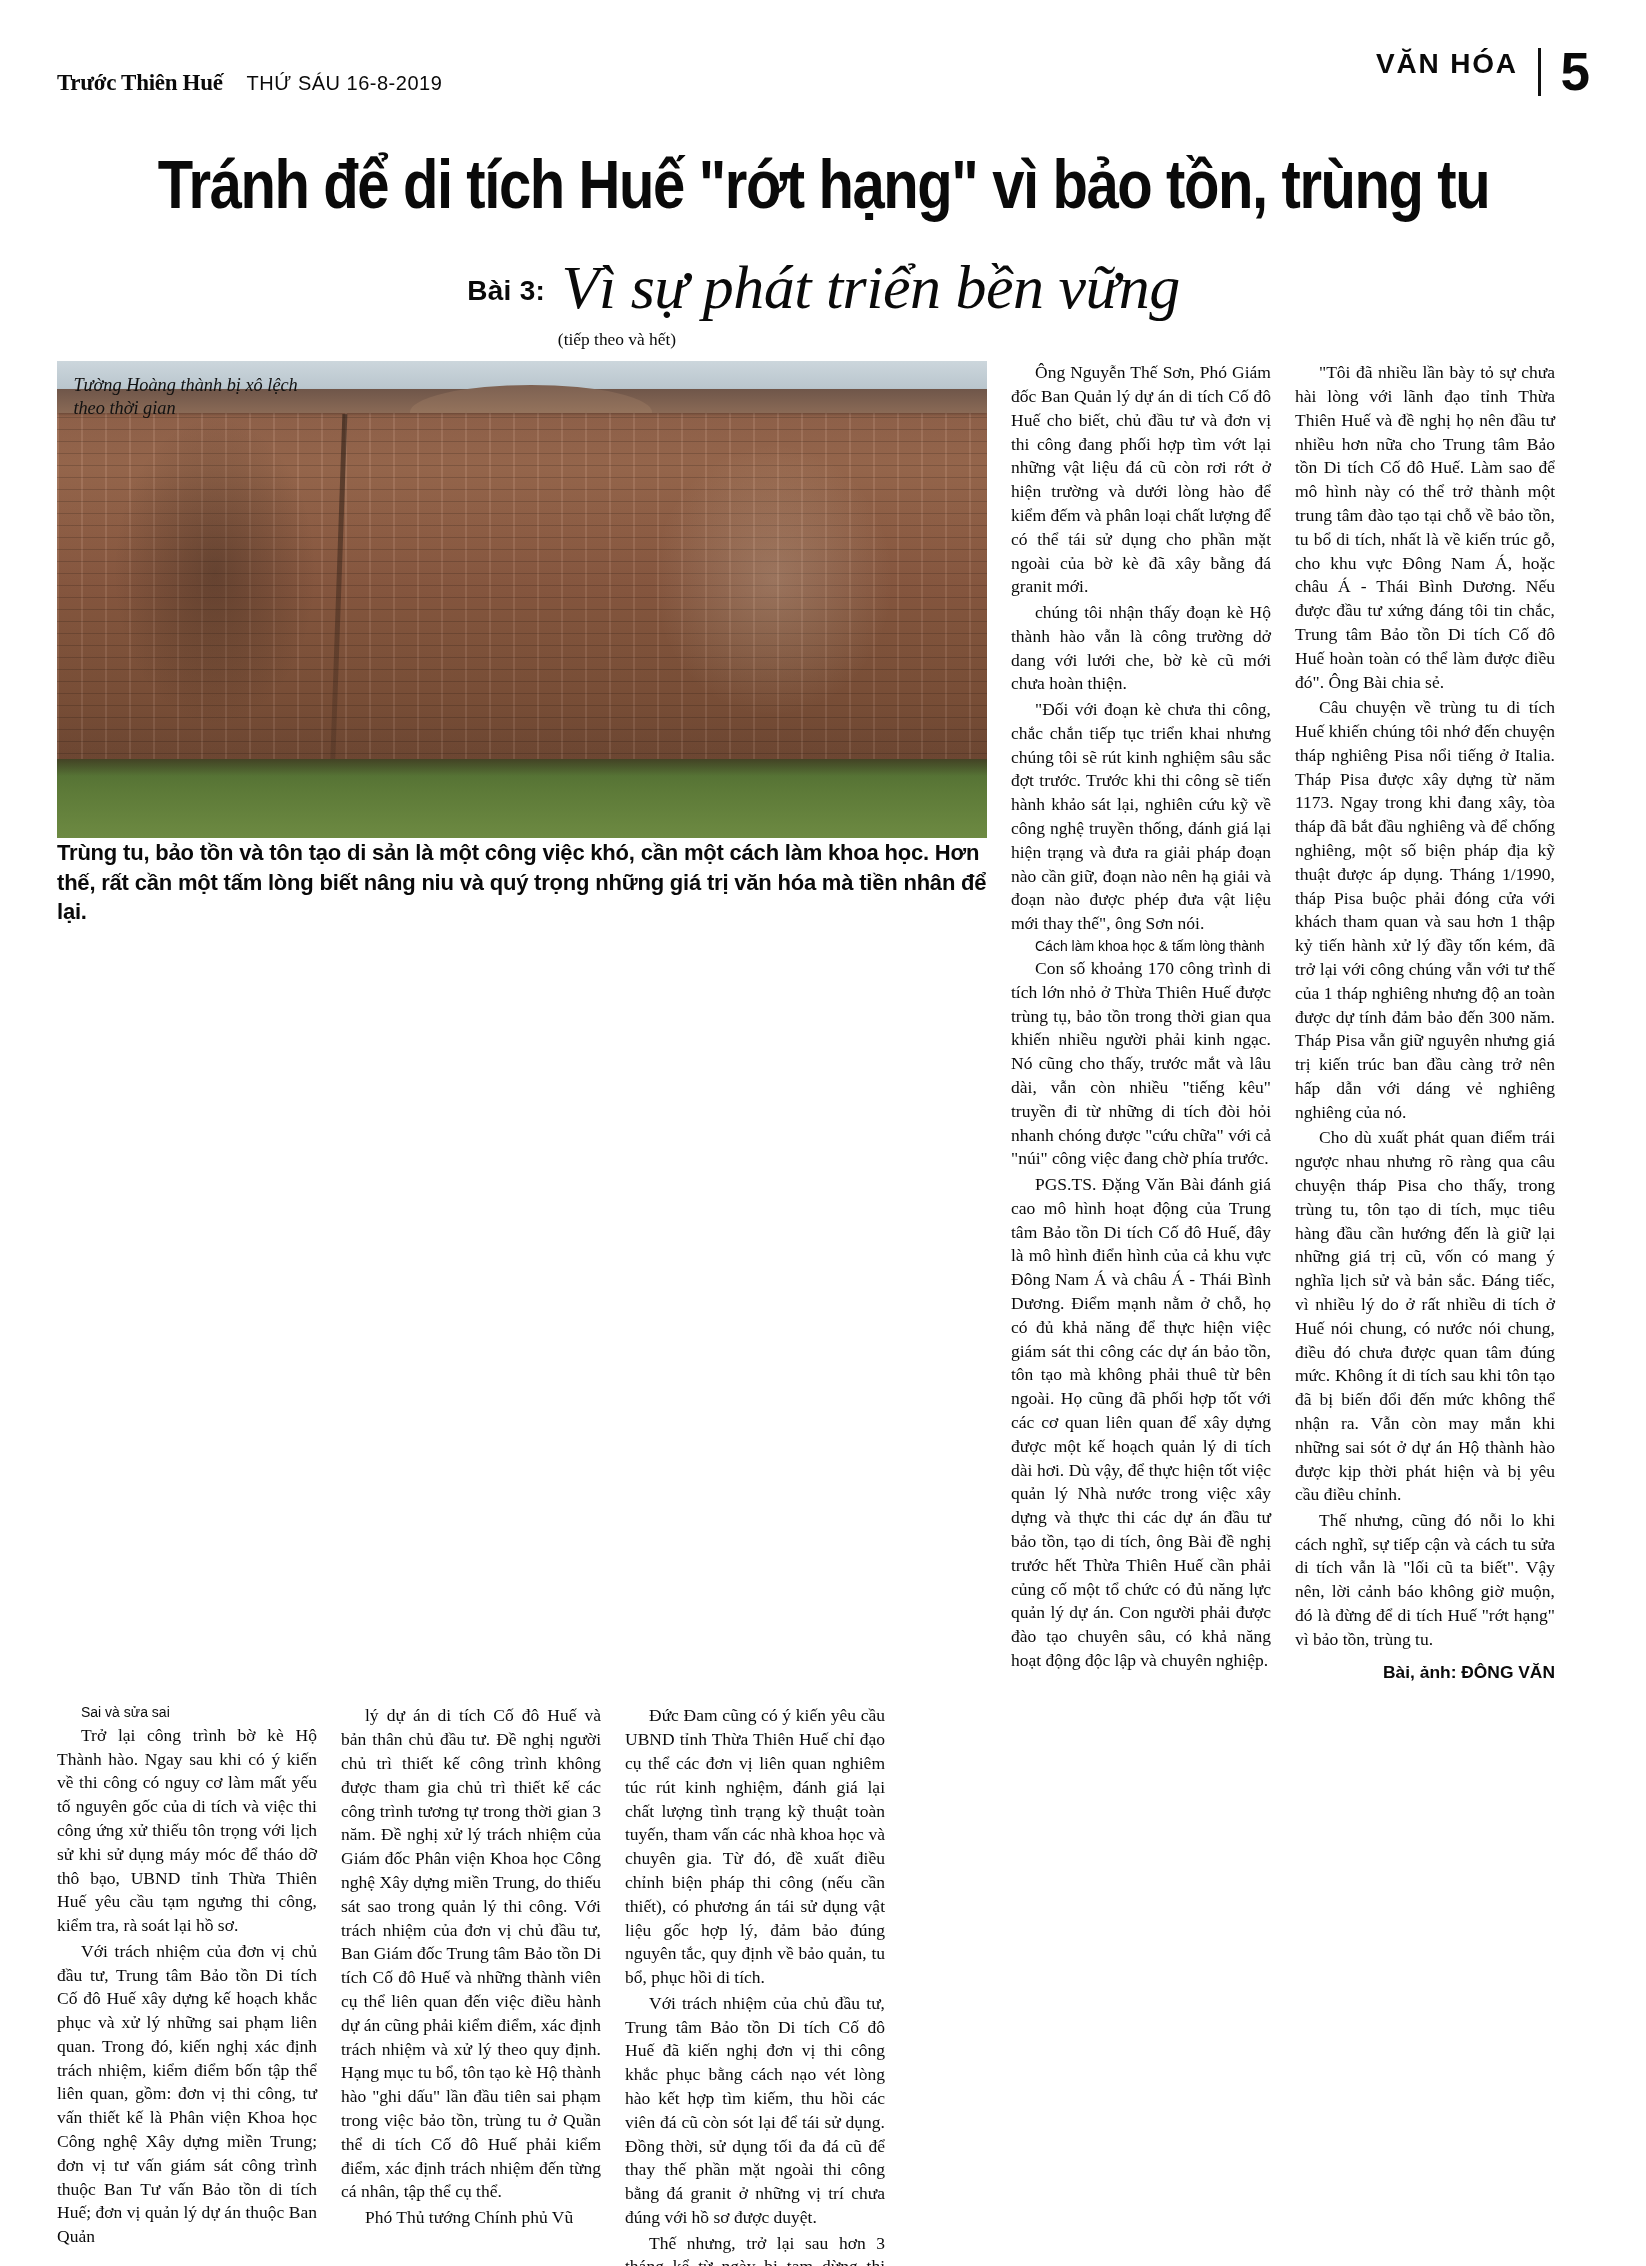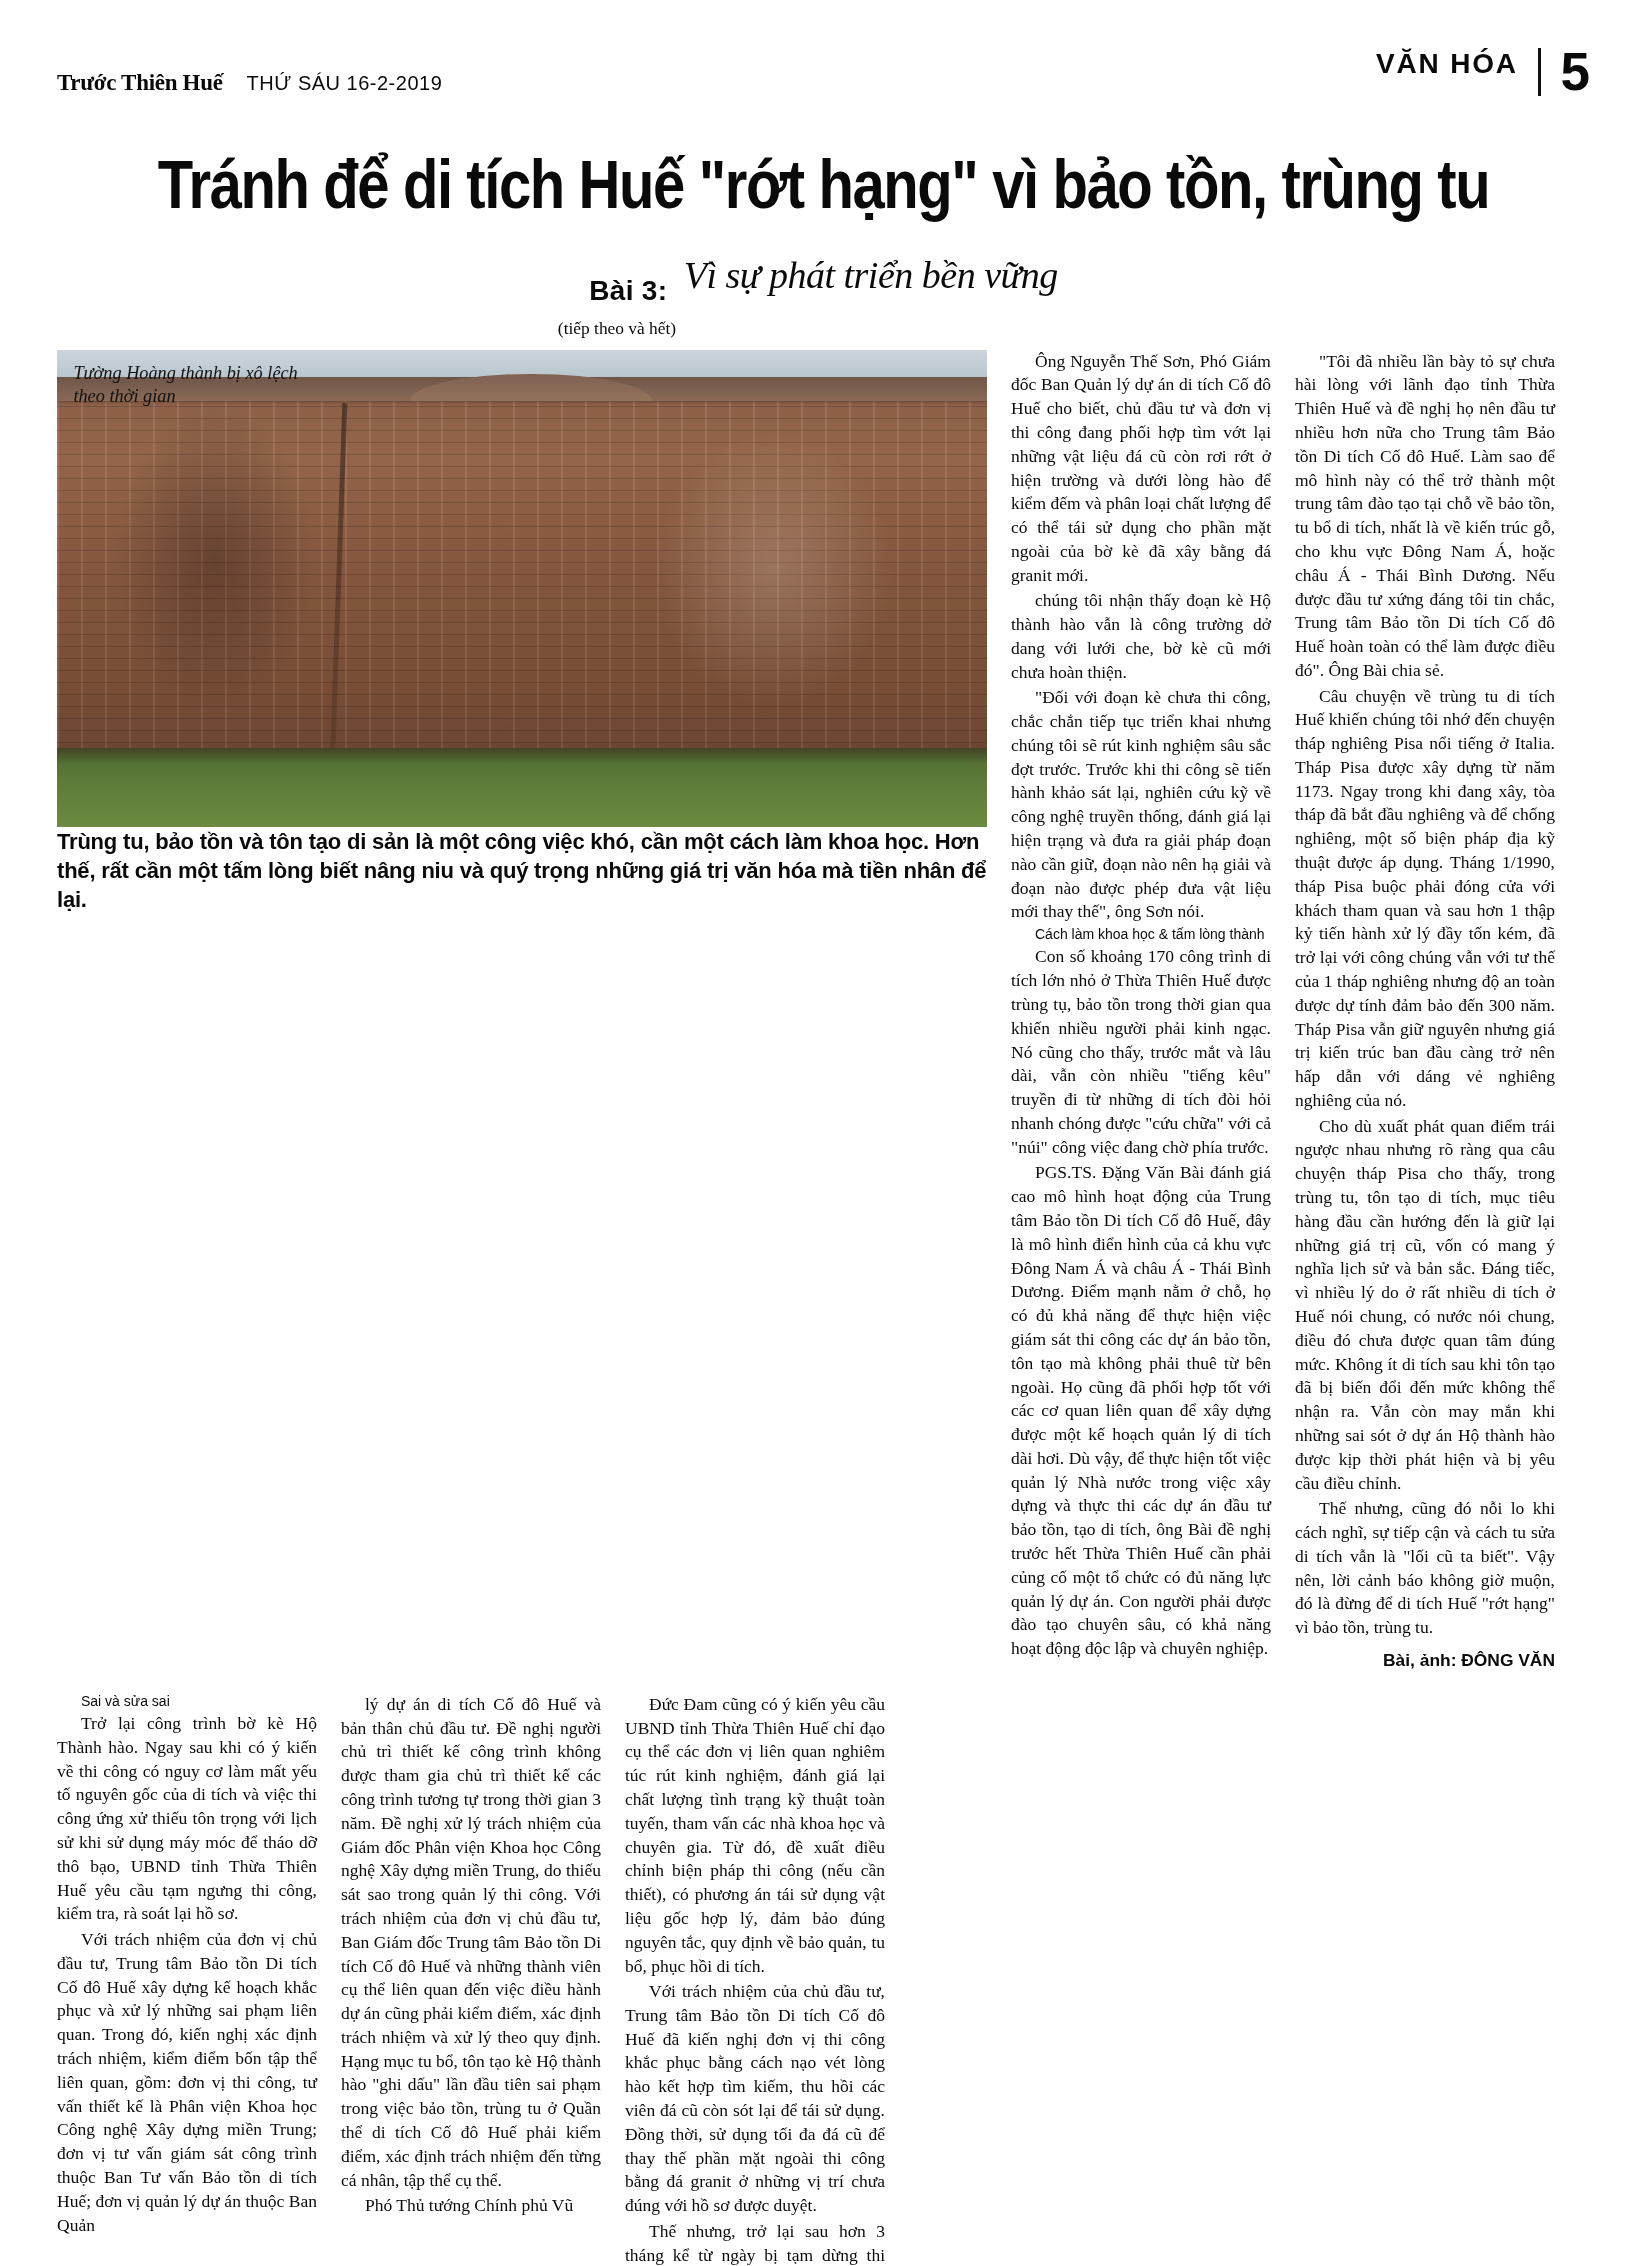--- a/index.html
+++ b/index.html
@@ -73,21 +73,21 @@
   .bai3 {
     font-family:"Liberation Sans", sans-serif;
     font-weight:bold;
     font-size:28px;
     padding-top:18.3px;
     letter-spacing:0.3px;
     text-align:center;
   }
   .subline {
     font-family:"Liberation Serif", serif;
-    font-size:38px;
+    font-size:62px;
     font-style:italic;
     line-height:1;
     letter-spacing:-0.5px;
   }
   .tiep-theo {
     text-align:center;
     font-size:17.4px;
     font-family:"Liberation Serif", serif;
     margin:11px 0 0 0;
     padding-right:413px;
@@ -206,21 +206,21 @@
   .lower .col-text { width:260px; }
 </style>
 </head>
 <body>
 
 <div class="page">
 
   <div class="masthead">
     <div class="mh-left">
       <div class="mh-logo">Trước Thiên Huế</div>
-      <div class="mh-date">THỨ SÁU 16-2-2019</div>
+      <div class="mh-date">THỨ SÁU 16-8-2019</div>
     </div>
     <div class="mh-right">
       <div class="mh-section">VĂN HÓA</div>
       <div class="mh-sep"></div>
       <div class="mh-page">5</div>
     </div>
   </div>
 
   <div class="headline">Tránh để di tích Huế "rớt hạng" vì bảo tồn, trùng tu</div>
 

